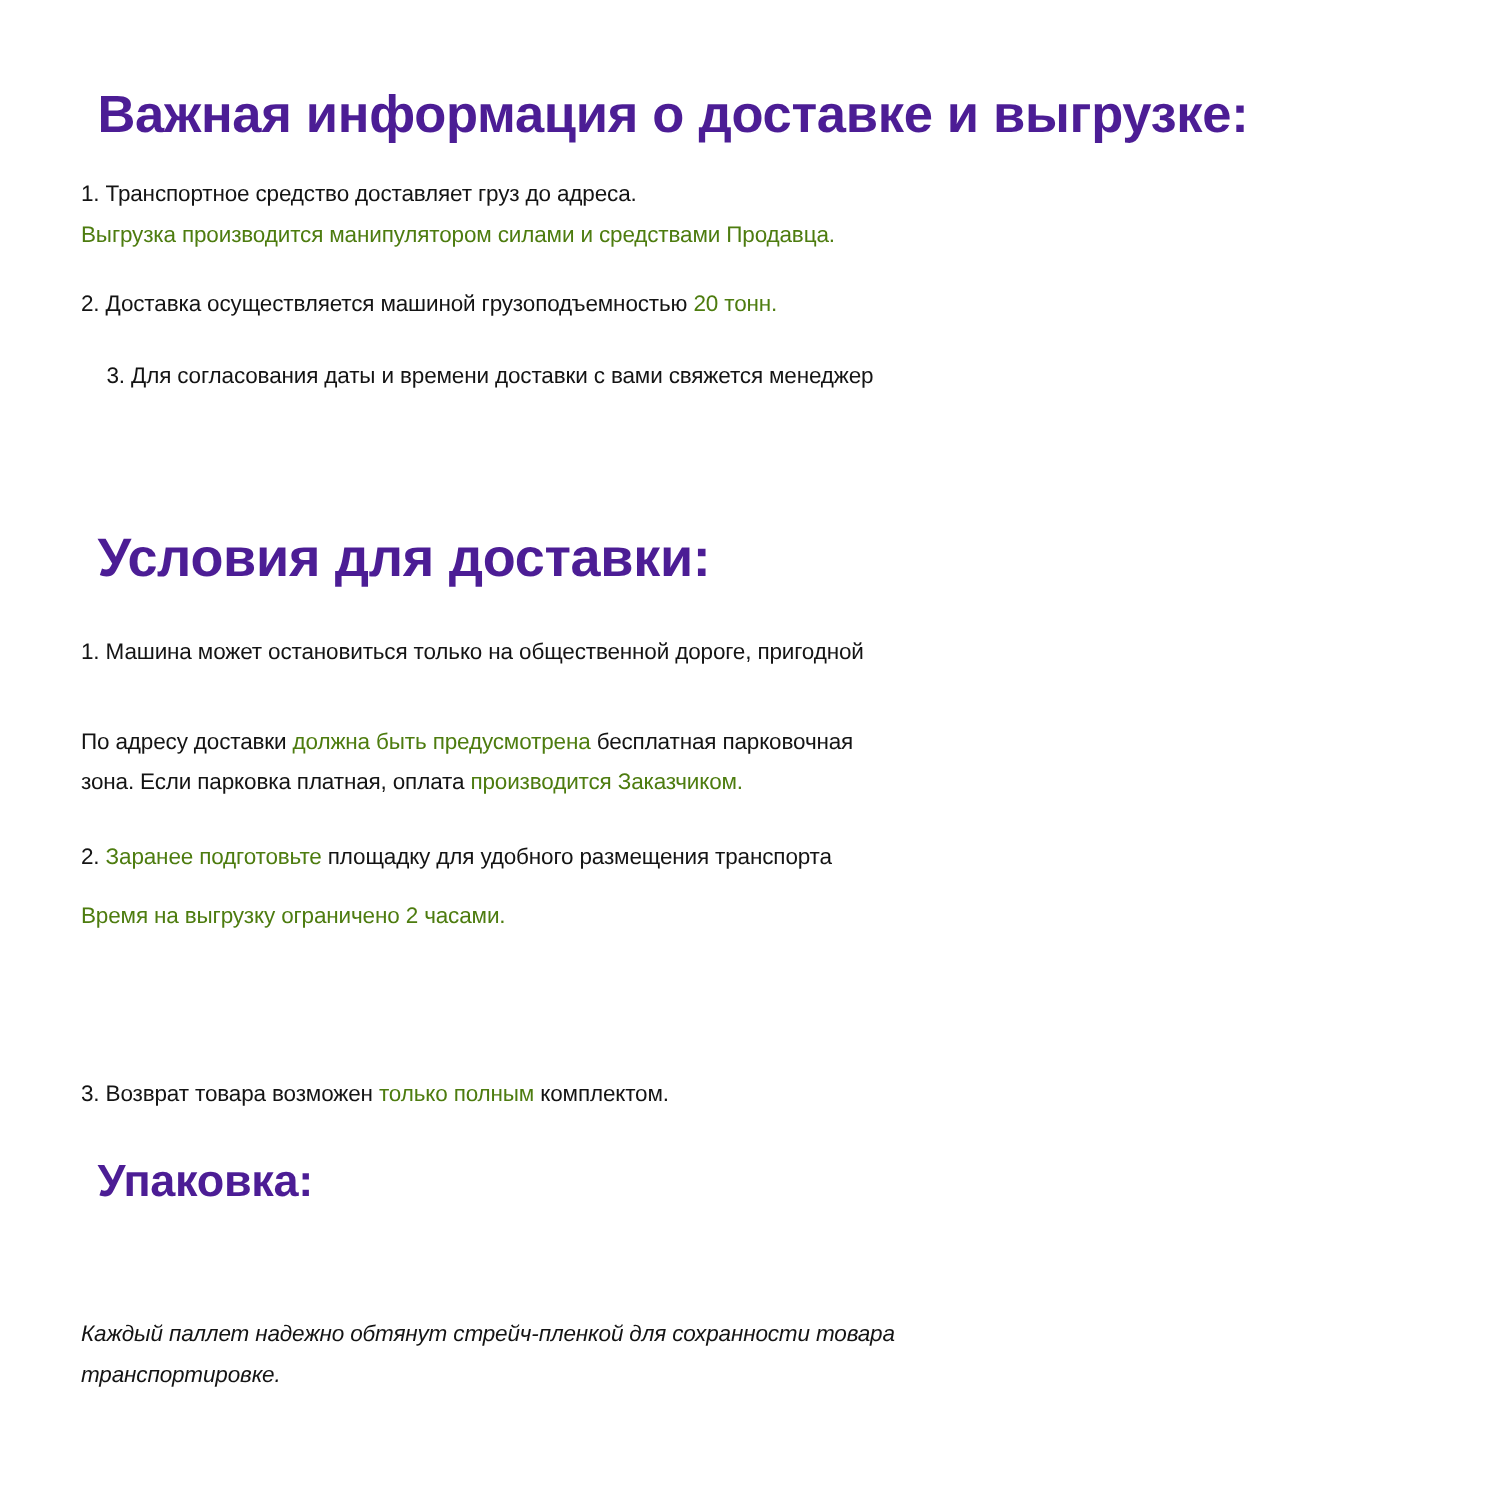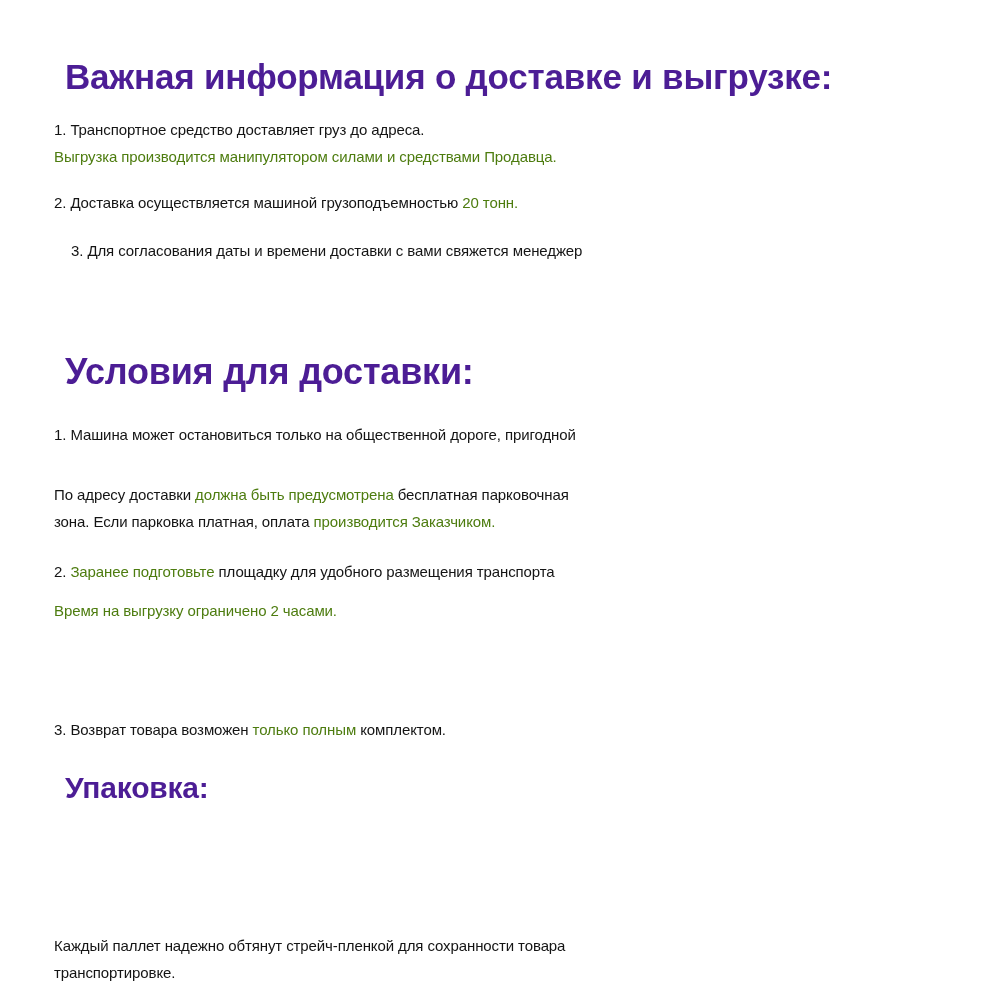--- a/index.html
+++ b/index.html
@@ -84,18 +84,18 @@
     <span class="line"><b>Время на выгрузку ограничено 2 часами.</b></span>
   </p>
 
   <p class="p" style="top:683px;margin-top:33px;">
     <span class="line"><span>3. Возврат товара возможен </span><b>только полным</b><span> комплектом.</span></span>
   </p>
 
   <h2 class="h h3">Упаковка:</h2>
 
 
-  <p class="p" style="top:932px;">
+  <p class="p" style="top:876px;font-style:italic;">
     <span class="line"><span>Каждый паллет надежно обтянут стрейч-пленкой для сохранности товара</span></span>
     <span class="line"><span>транспортировке.</span></span>
   </p>
 
 </div>
 
 </body></html>

